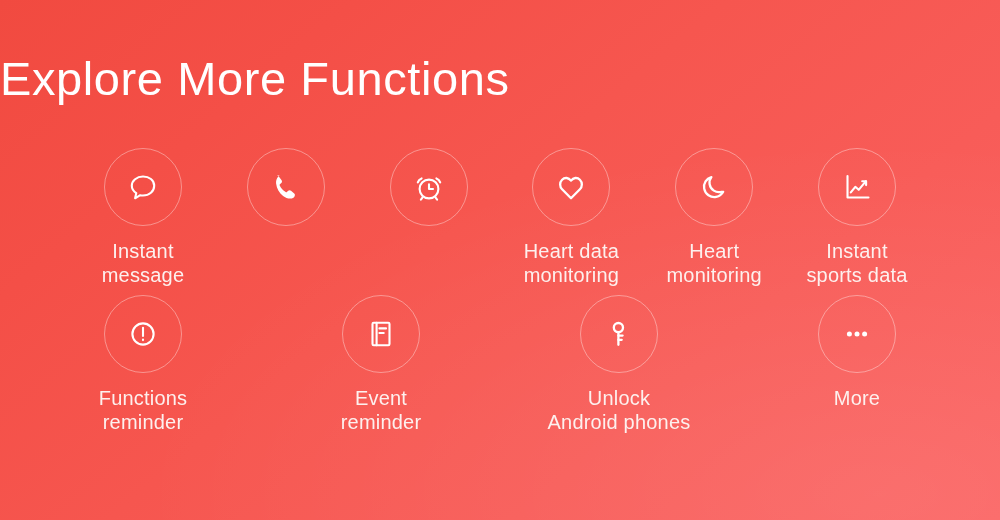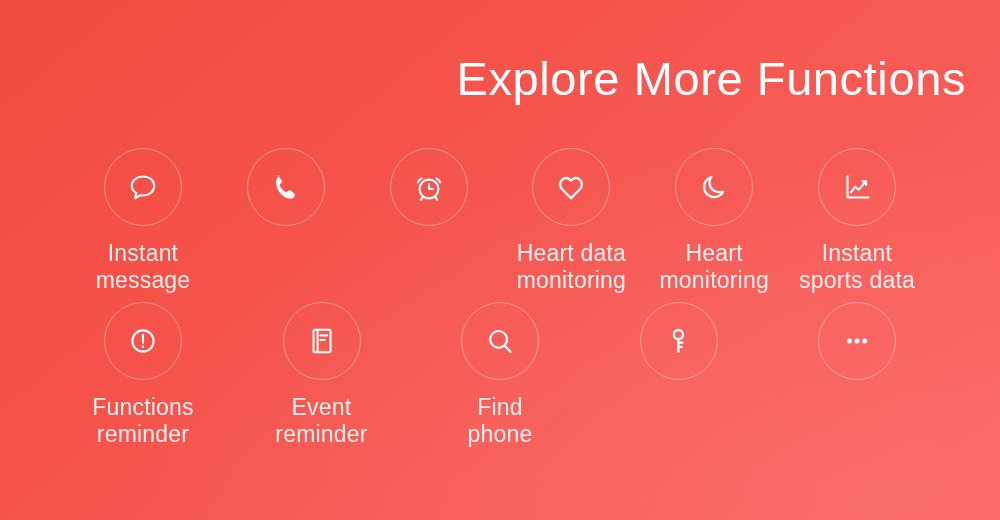--- a/index.html
+++ b/index.html
@@ -39,21 +39,21 @@
     background: radial-gradient(ellipse 120% 110% at 88% 95%,
                 rgba(255,255,255,0.085) 0%,
                 rgba(255,255,255,0.0) 62%);
   }
 
   .title {
     position: absolute;
     top: 52px;
     left: 0;
     width: 966px;
-    text-align: right;
+    text-align: left;
     color: #ffffff;
     font-size: 47px;
     font-weight: 300;
     letter-spacing: 0.6px;
     line-height: 1.15;
     white-space: nowrap;
     z-index: 3;
   }
 
   .grid {
@@ -94,21 +94,21 @@
   .ring svg {
     display: block;
     width: 40px;
     height: 40px;
   }
 
   .caption {
     margin-top: 14px;
     text-align: center;
     color: #fdf0ee;
-    font-size: 23px;
+    font-size: 20px;
     font-weight: 300;
     line-height: 1.18;
     letter-spacing: 0.2px;
     width: 160px;
     white-space: pre-line;
   }
 </style>
 </head>
 <body>
 
@@ -228,54 +228,45 @@
               <path d="M15.6 8.8v22.4"></path>
               <path d="M18.4 14.4h6.6"></path>
               <path d="M18.4 19h4.3"></path>
             </svg>
           </span>
         </div>
         <div class="caption">Event
 reminder</div>
       </div>
 
-      <div class="cell">
-        <div class="ring">
-          <span>
-            <svg viewBox="0 0 40 40" fill="none" stroke="#ffffff" stroke-width="2.2" stroke-linecap="round" stroke-linejoin="round">
-              <circle cx="18.6" cy="18.4" r="8.4"></circle>
-              <path d="M24.8 24.8l5.6 6"></path>
-            </svg>
-          </span>
-        </div>
-        <div class="caption">Find
-phone</div>
-      </div>
 
       <div class="cell">
         <div class="ring">
           <span>
             <svg viewBox="0 0 40 40" fill="none" stroke="#ffffff" stroke-width="2.3" stroke-linecap="round" stroke-linejoin="round">
               <circle cx="19.4" cy="13.6" r="4.6"></circle>
               <path d="M19.4 18.2v12.6"></path>
               <path d="M19.4 21.6h4.2"></path>
               <path d="M19.4 25.8h3.3"></path>
             </svg>
           </span>
         </div>
+        <div class="caption">Unlock
+Android phones</div>
       </div>
 
       <div class="cell">
         <div class="ring">
           <span>
             <svg viewBox="0 0 40 40" fill="#ffffff">
               <circle cx="12.4" cy="20" r="2.5"></circle>
               <circle cx="20" cy="20" r="2.5"></circle>
               <circle cx="27.6" cy="20" r="2.5"></circle>
             </svg>
           </span>
         </div>
+        <div class="caption">More</div>
       </div>
 
     </div>
 
   </div>
 </div>
 
 </body></html>

